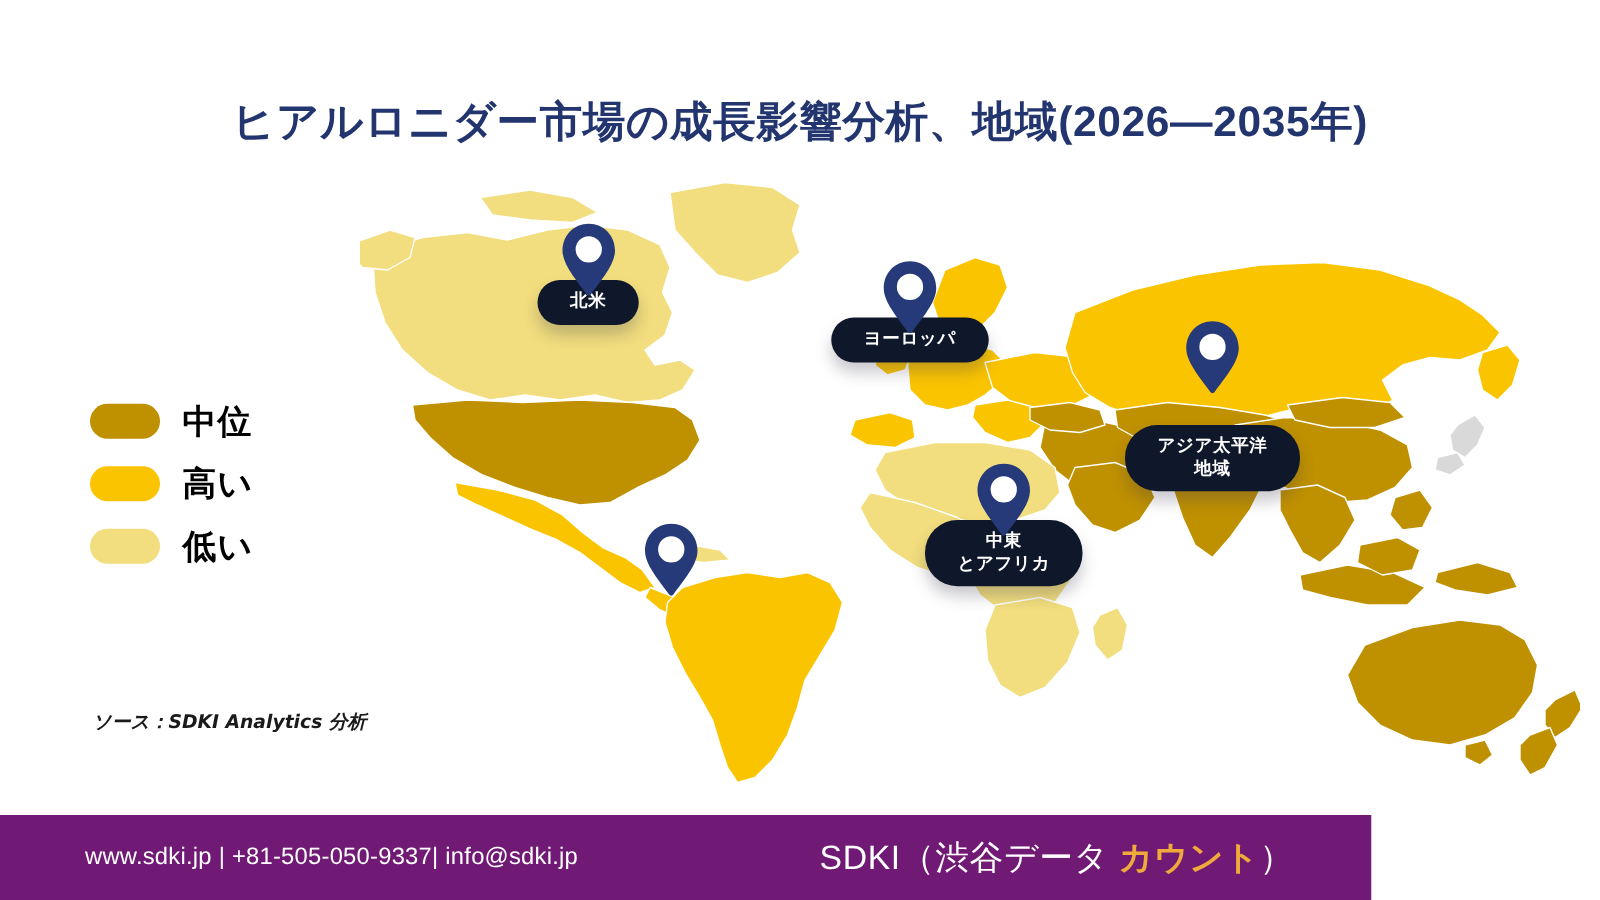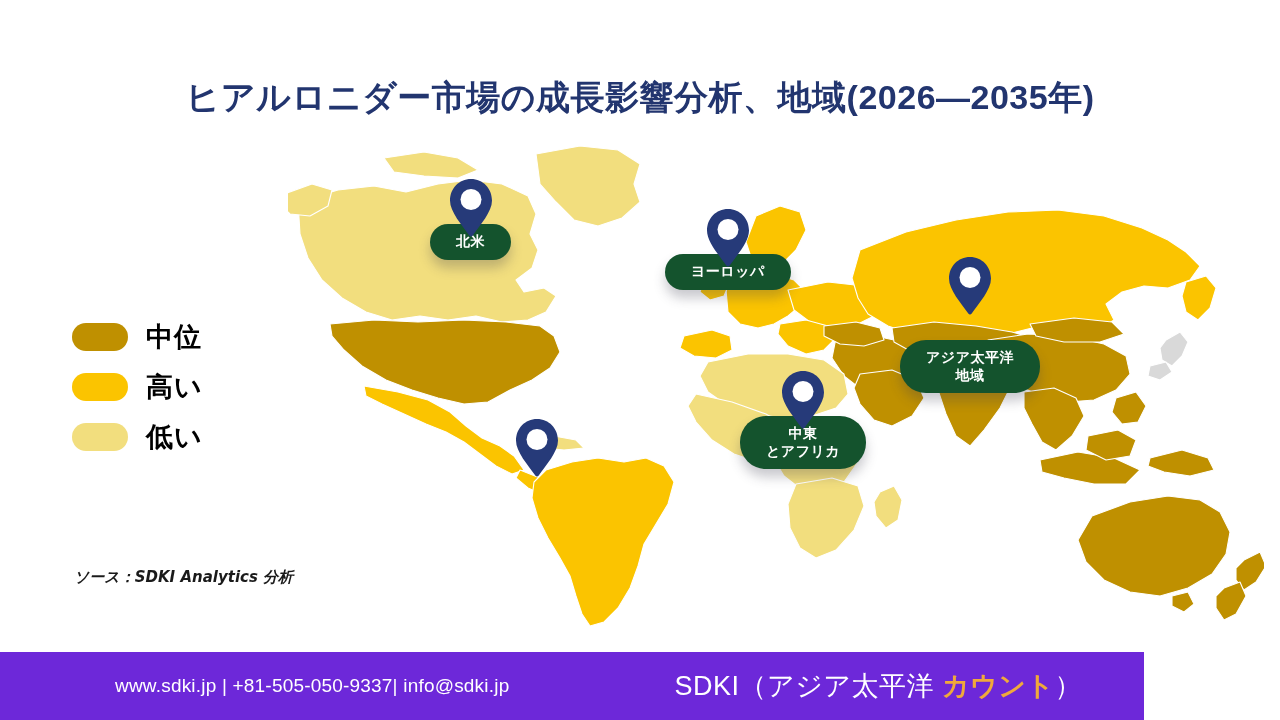--- a/index.html
+++ b/index.html
@@ -91,21 +91,21 @@
     align-items: center;
   }
   .pin {
     width: 46px;
     height: 60px;
     position: relative;
     z-index: 3;
     margin-bottom: -14px;
   }
   .pill {
-    background: #14532d;
+    background: #0f172a;
     border-radius: 26px;
     color: #ffffff;
     font-size: 14px;
     font-weight: 700;
     padding: 9px 26px;
     line-height: 1.25;
     text-align: center;
     white-space: pre-line;
     box-shadow: 0 8px 12px rgba(60, 60, 80, 0.28);
     font-family: "DejaVu Sans", "Liberation Sans", sans-serif;
@@ -114,25 +114,24 @@
     letter-spacing: 0.5px;
   }
 
   
   #footer {
     position: absolute;
     left: 0;
     top: 652px;
     width: 1097px;
     height: 68px;
-    background: #6d28d9;
+    background: #701a75;
     display: flex;
     align-items: center;
     justify-content: space-between;
-    padding-left: 47px;
   }
   #footer-contact {
     color: #ffffff;
     font-size: 19px;
     margin-left: 68px;
     letter-spacing: 0.2px;
   }
   #footer-brand {
     margin-right: 62px;
     color: #ffffff;
@@ -265,15 +264,15 @@
       <path d="M23 1 C11 1 2 10.5 2 22.5 C2 34 14 47 21.3 57.6 C22.1 58.8 23.9 58.8 24.7 57.6 C32 47 44 34 44 22.5 C44 10.5 35 1 23 1 Z" fill="#263a79"></path>
       <circle cx="23" cy="21.5" r="10.5" fill="#ffffff"></circle>
     </svg>
   </div>
 
 </div>
 
 <div id="footer">
   <div id="footer-contact">www.sdki.jp | +81-505-050-9337| info@sdki.jp</div>
   <div id="footer-brand">
-    <span>SDKI（アジア太平洋 </span><span class="accent">カウント</span><span>）</span>
+    <span>SDKI（渋谷データ </span><span class="accent">カウント</span><span>）</span>
   </div>
 </div>
 
 </body></html>

